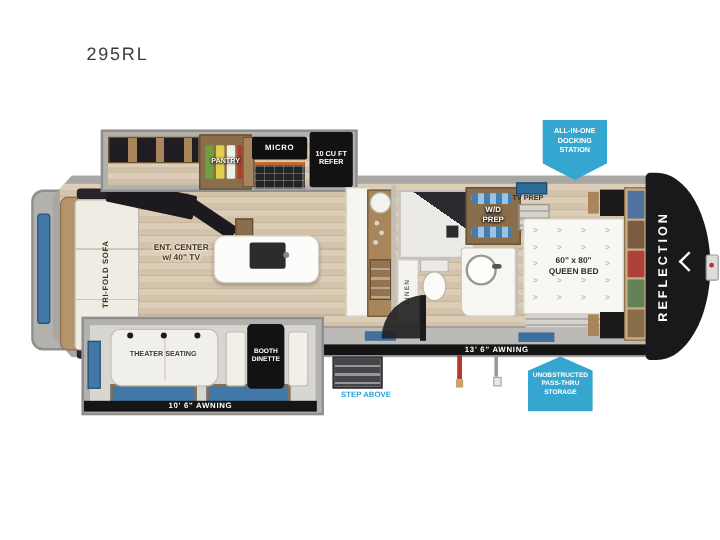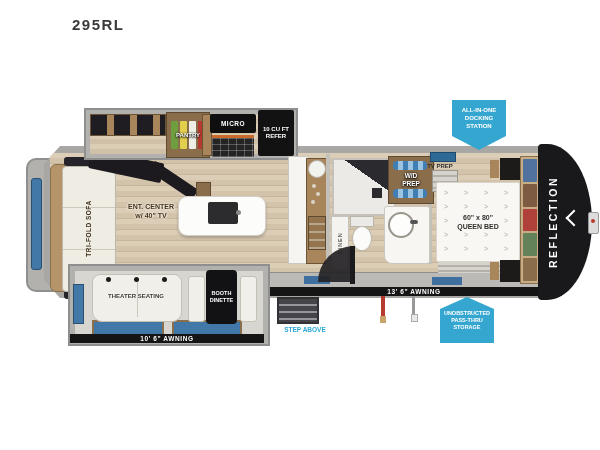--- a/index.html
+++ b/index.html
@@ -1,20 +1,20 @@
 <!DOCTYPE html>
 <html style="--accent-blue: #2BA6D6; --badge-blue: #35A6CF; --awning-black: #151515; --window-blue: #4178A8; --cabinet-brown: #8A6E4B; --floor-tan: #D8C9B2;"><head>
 <meta charset="utf-8">
 <style>
   html,body{margin:0;padding:0;background:#fff;}
   #canvas{position:relative;width:600px;height:450px;background:#fff;overflow:hidden;
           font-family:"Liberation Sans",sans-serif;}
   .abs{position:absolute;}
   
-  .title{left:72px;top:16px;font-size:15px;font-weight:700;color:#3a3a3a;letter-spacing:1.5px;}
+  .title{left:72px;top:37px;font-size:15px;font-weight:400;color:#3a3a3a;letter-spacing:1.5px;}
   
   .hull{left:44px;top:146px;width:496px;height:152px;background:#a9a7a3;
         clip-path:polygon(16px 0,100% 0,100% 100%,16px 100%,0 calc(100% - 18px),0 18px);}
   .floor{left:6px;top:7px;width:490px;height:138px;
          background:repeating-linear-gradient(to bottom,#dccdb7 0 5px,#d3c3ab 5px 10px,#c7b59c 10px 11px);}
   .rear-band{left:26px;top:158px;width:24px;height:130px;background:#b3b1ad;
              border:2px solid #8f8f8f;border-radius:10px 0 0 10px;}
   .rear-window{left:31px;top:178px;width:9px;height:90px;background:var(--window-blue,#4178a8);
                border:1px solid #28506f;border-radius:3px;}
   .decor-a{left:56px;top:166px;width:7px;height:7px;border-radius:50%;background:#d98a2b;}

